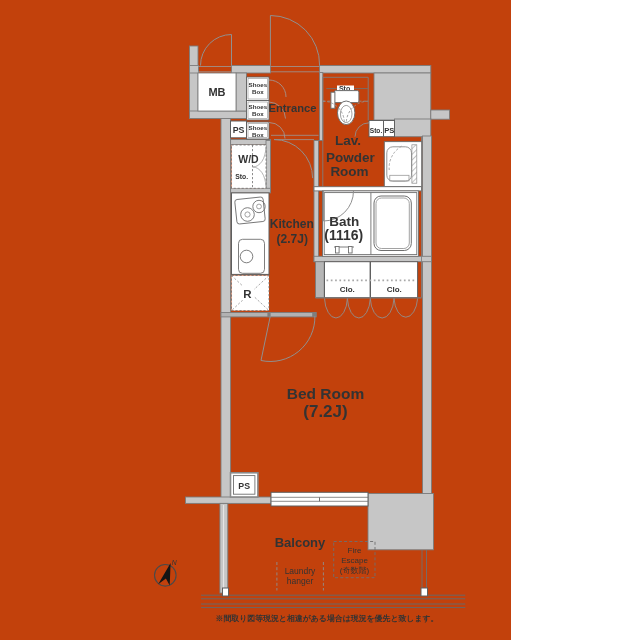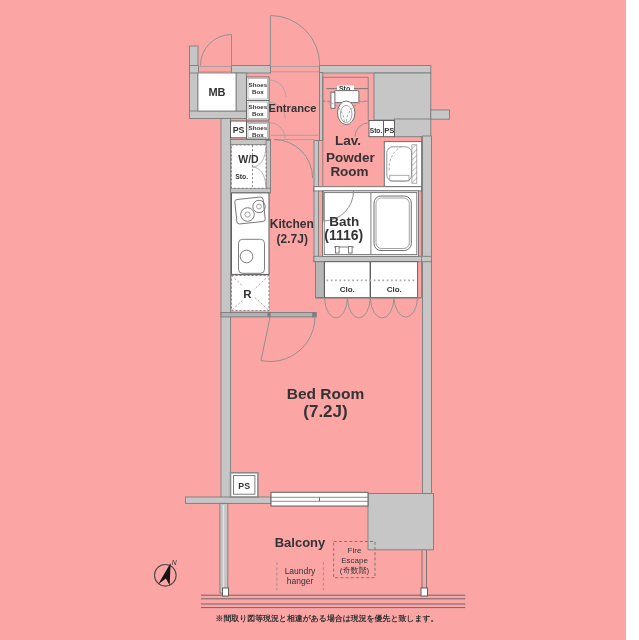--- a/index.html
+++ b/index.html
@@ -1,16 +1,16 @@
 <!DOCTYPE html>
 <html><head>
 <meta charset="utf-8">
 <style>
   html,body{margin:0;padding:0;background:#ffffff;}
-  .wrap{width:626px;height:640px;position:relative;overflow:hidden;background:#fca5a5;}
+  .wrap{width:511px;height:640px;position:relative;overflow:hidden;background:#c2410c;}
   svg{display:block;filter:blur(0.32px);}
   text{font-family:"Liberation Sans",sans-serif;fill:#333;}
 </style>
 </head>
 <body>
 <div class="wrap">
 <svg width="639" height="640" viewBox="0 0 639 640">
 <defs>
 <pattern id="hatch" width="4" height="4" patternTransform="rotate(45)" patternUnits="userSpaceOnUse">
 <line x1="0" y1="0" x2="0" y2="4" stroke="#9a9a9a" stroke-width="1.2"></line>

